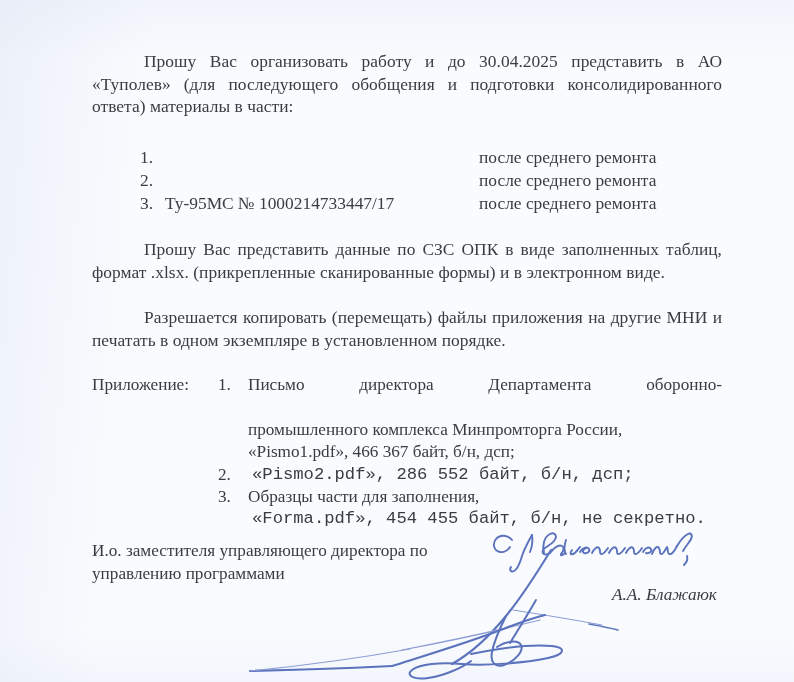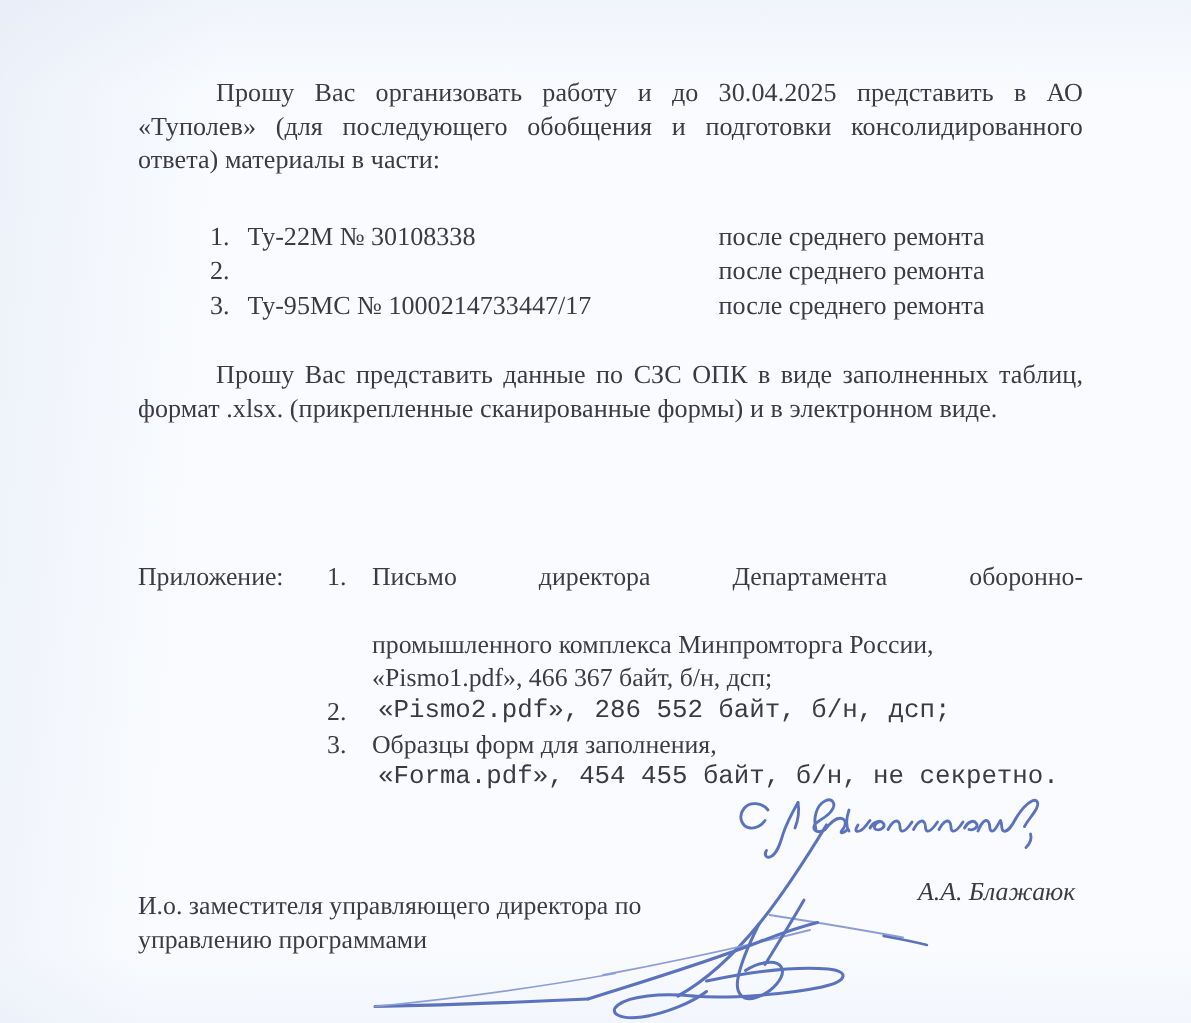--- a/index.html
+++ b/index.html
@@ -169,63 +169,63 @@
 <div class="paper"></div>
 
 <div class="page">
   <div class="doc">
 
     <p class="para indent" style="top:50px;">Прошу Вас организовать работу и до 30.04.2025 представить в АО «Туполев» (для последующего обобщения и подготовки консолидированного ответа) материалы  в части:</p>
 
     <div class="ac-list" style="top:146px;">
       <div class="ac-row">
         <span class="ac-num">1.</span>
-        <span class="ac-name">Ту-22М № 30108338</span>
         <span class="ac-state">после среднего ремонта</span>
       </div>
       <div class="ac-row">
         <span class="ac-num">2.</span>
         <span class="ac-state">после среднего ремонта</span>
       </div>
       <div class="ac-row">
         <span class="ac-num">3.</span>
         <span class="ac-name">Ту-95МС № 1000214733447/17</span>
         <span class="ac-state">после среднего ремонта</span>
       </div>
     </div>
 
     <p class="para indent" style="top:238px;">Прошу Вас представить данные по СЗС ОПК в виде заполненных таблиц, формат .xlsx. (прикрепленные сканированные формы) и в электронном виде.</p>
 
+    <p class="para indent" style="top:306px;">Разрешается копировать (перемещать) файлы приложения на другие МНИ и печатать в одном экземпляре в установленном порядке.</p>
 
     <div class="attach" style="top:374px;">
       <span class="attach-label">Приложение:</span>
       <div class="attach-items">
 
         <div class="attach-item">
           <span class="an">1.</span>
           <span class="attach-line just">Письмо директора Департамента оборонно-</span>
           <span class="attach-line">промышленного комплекса Минпромторга России,</span>
           <span class="attach-line">«Pismo1.pdf», 466 367 байт, б/н, дсп;</span>
         </div>
 
         <div class="attach-item">
           <span class="an">2.</span>
           <span class="attach-line lead">«Pismo2.pdf», 286 552 байт, б/н, дсп;</span>
         </div>
 
         <div class="attach-item">
           <span class="an">3.</span>
-          <span class="attach-line">Образцы форм для заполнения,</span>
+          <span class="attach-line">Образцы части для заполнения,</span>
           <span class="attach-line lead">«Forma.pdf», 454 455 байт, б/н, не секретно.</span>
         </div>
 
       </div>
     </div>
 
-    <div class="sigblock" style="top:593px;">
+    <div class="sigblock" style="top:540px;">
       <div class="sigline">И.о. заместителя управляющего директора по</div>
       <div class="sigline">управлению программами</div>
     </div>
 
     <span class="signer-name" style="left:520px; top:585px;font-style:italic;">А.А. Блажаюк</span>
 
   </div>
 
   <div class="ink-layer">
 

